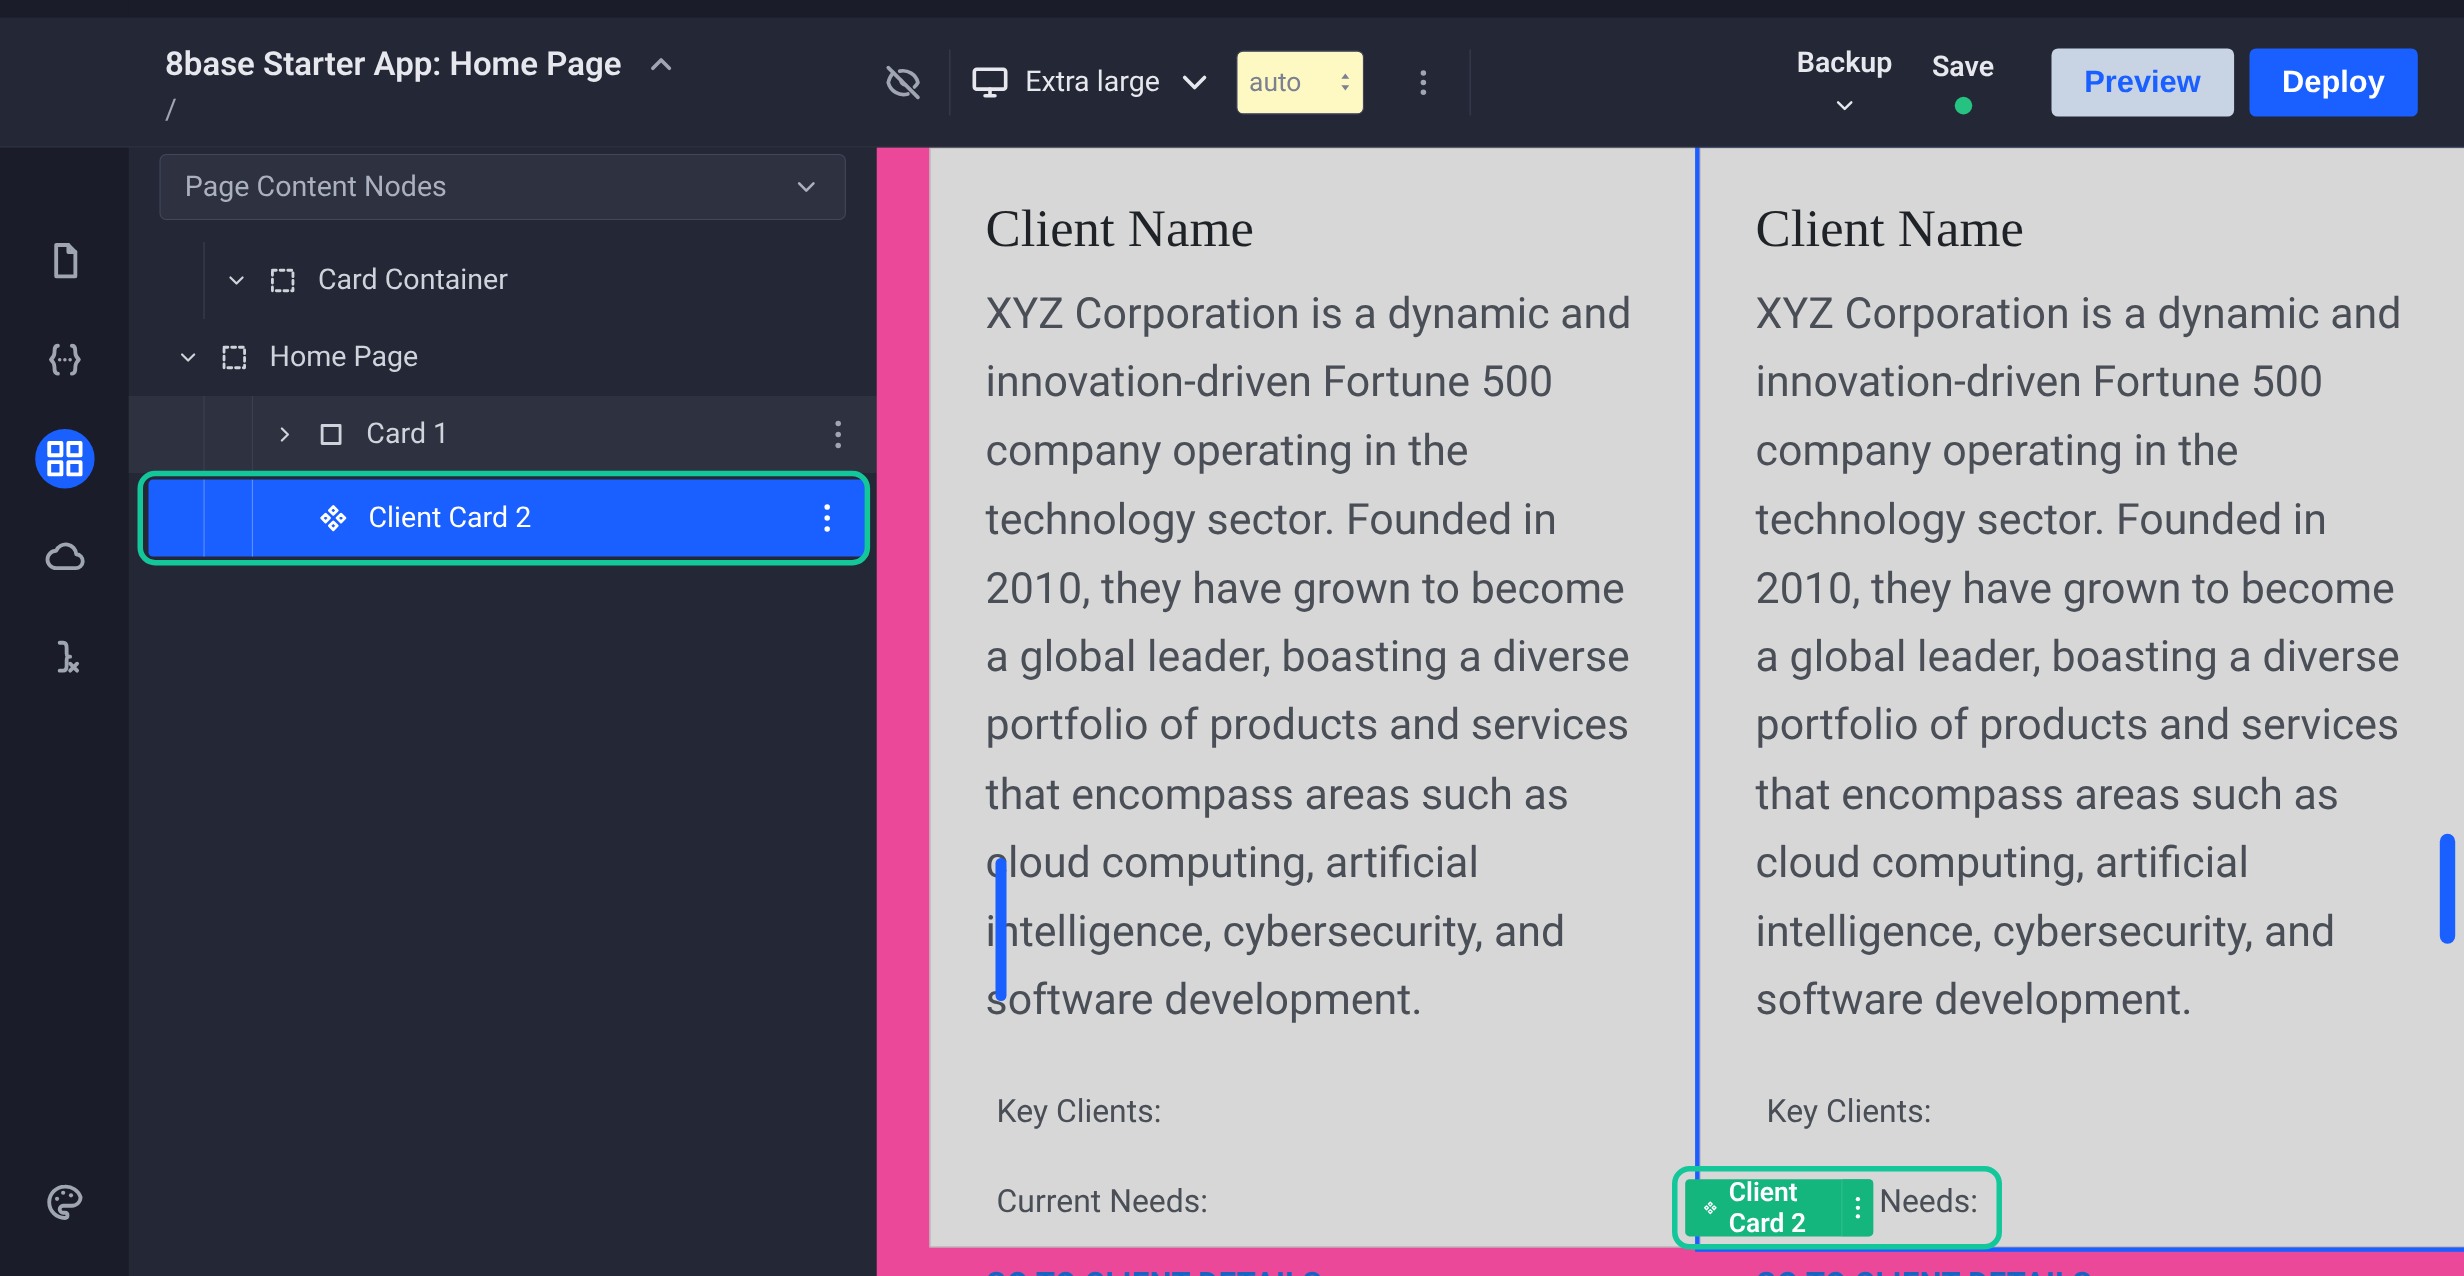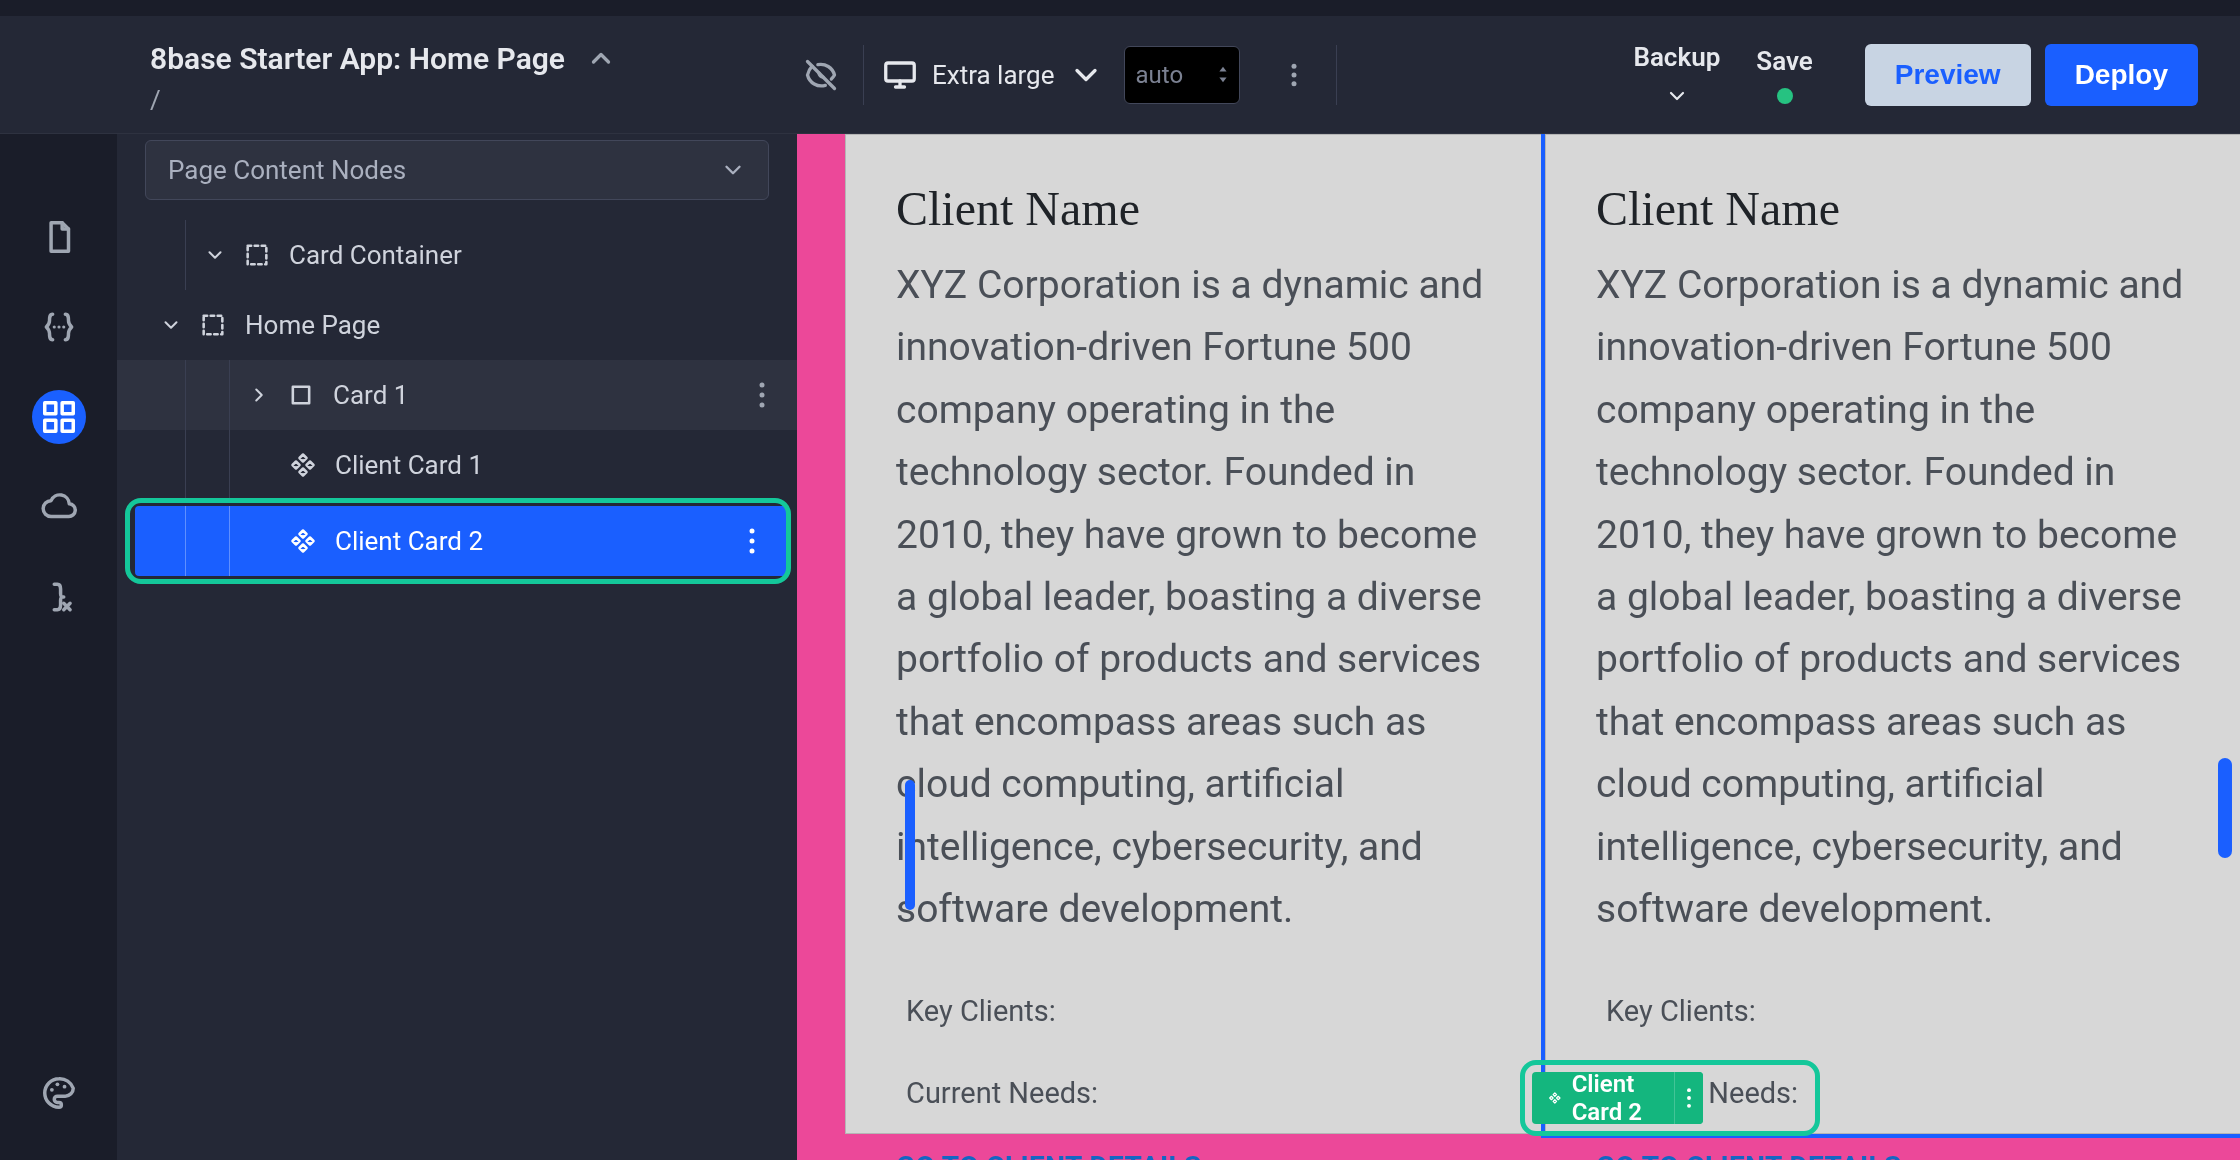--- a/index.html
+++ b/index.html
@@ -52,21 +52,21 @@
 .title-caret svg { width:24px; height:24px; }
 .header-icon {
   width: 48px; height: 48px; display:flex; align-items:center; justify-content:center;
   color:#9fa6b2; cursor:pointer;
 }
 .header-icon svg { width: 36px; height: 36px; }
 .sep { width:1px; height:60px; background:#3a3f52; margin: 0 18px;}
 .vp-selector { display:flex; align-items:center; gap:14px; color:#e6e8ed; font-size:26px; cursor:pointer; }
 .vp-selector svg { width:36px; height:36px; }
 .auto-box {
-  background:#000000; border:1px solid #42475a; border-radius:6px;
+  background:#fef9c3; border:1px solid #42475a; border-radius:6px;
   height: 58px; width: 116px;
   display:flex; align-items:center; padding: 0 10px;
   color:#7b8192; font-size:24px; margin-left: 20px;
 }
 .auto-stepper { margin-left:auto; display:flex; flex-direction:column; gap:1px;}
 .auto-stepper .tri { width:12px; height:12px; }
 .kebab svg { width:30px; height:30px; }
 .header-actions { margin-left:auto; display:flex; align-items:center; gap:14px; margin-right: 42px;}
 .hdr-text { font-size:26px; font-weight:600; display:flex; align-items:center; gap:12px; cursor:pointer;flex-direction:column;}
 .save-dot { width:16px; height:16px; border-radius:50%; background:#26c281; }
@@ -328,31 +328,20 @@
             <span>Card 1</span>
             <span class="row-kebab">
                 <svg viewBox="0 0 8 28">
                   <circle cx="4" cy="4" r="2.5" fill="currentColor"></circle>
                   <circle cx="4" cy="14" r="2.5" fill="currentColor"></circle>
                   <circle cx="4" cy="24" r="2.5" fill="currentColor"></circle>
                 </svg>
               </span>
           </div>
 
-          <div class="tree-row" style="padding-left:40px;">
-            <span class="vline"></span>
-            <span class="vline"></span>
-            <span style="width:40px;"></span>
-            <span class="node-icon">
-                <svg viewBox="0 0 24 24">
-                  <path class="stroke" d="M12 3l3 3-3 3-3-3zM12 15l3 3-3 3-3-3zM3 12l3-3 3 3-3 3zM15 12l3-3 3 3-3 3z"></path>
-                </svg>
-              </span>
-            <span>Client Card 1</span>
-          </div>
 
           <div style="position:relative; padding:6px 10px 6px 18px;">
             <div class="tree-row selected" id="selrow" style="padding-left:22px;">
               <span class="vline" style="background:rgba(255,255,255,0.3)"></span>
               <span class="vline" style="background:rgba(255,255,255,0.3)"></span>
               <span style="width:40px;"></span>
               <span class="node-icon">
                   <svg viewBox="0 0 24 24">
                     <path class="stroke" d="M12 3l3 3-3 3-3-3zM12 15l3 3-3 3-3-3zM3 12l3-3 3 3-3 3zM15 12l3-3 3 3-3 3z"></path>
                   </svg>

